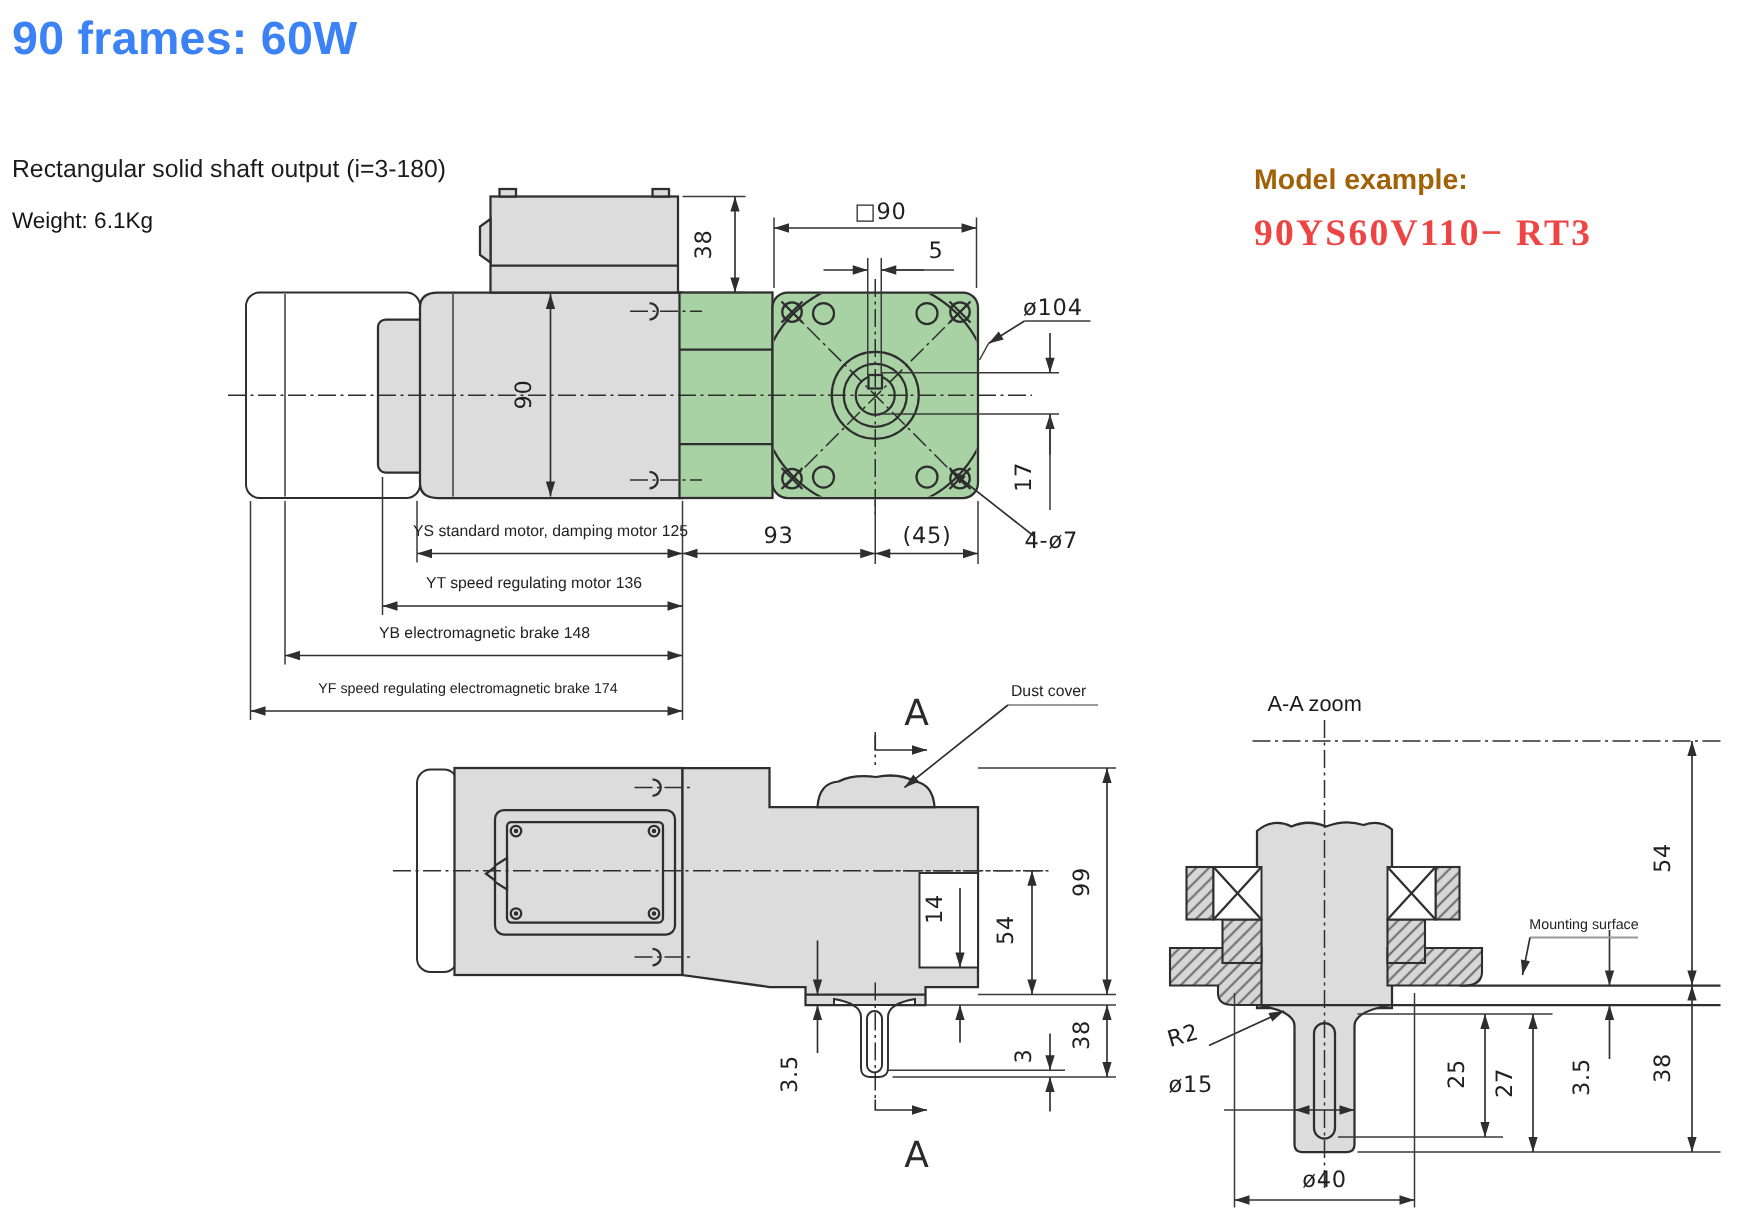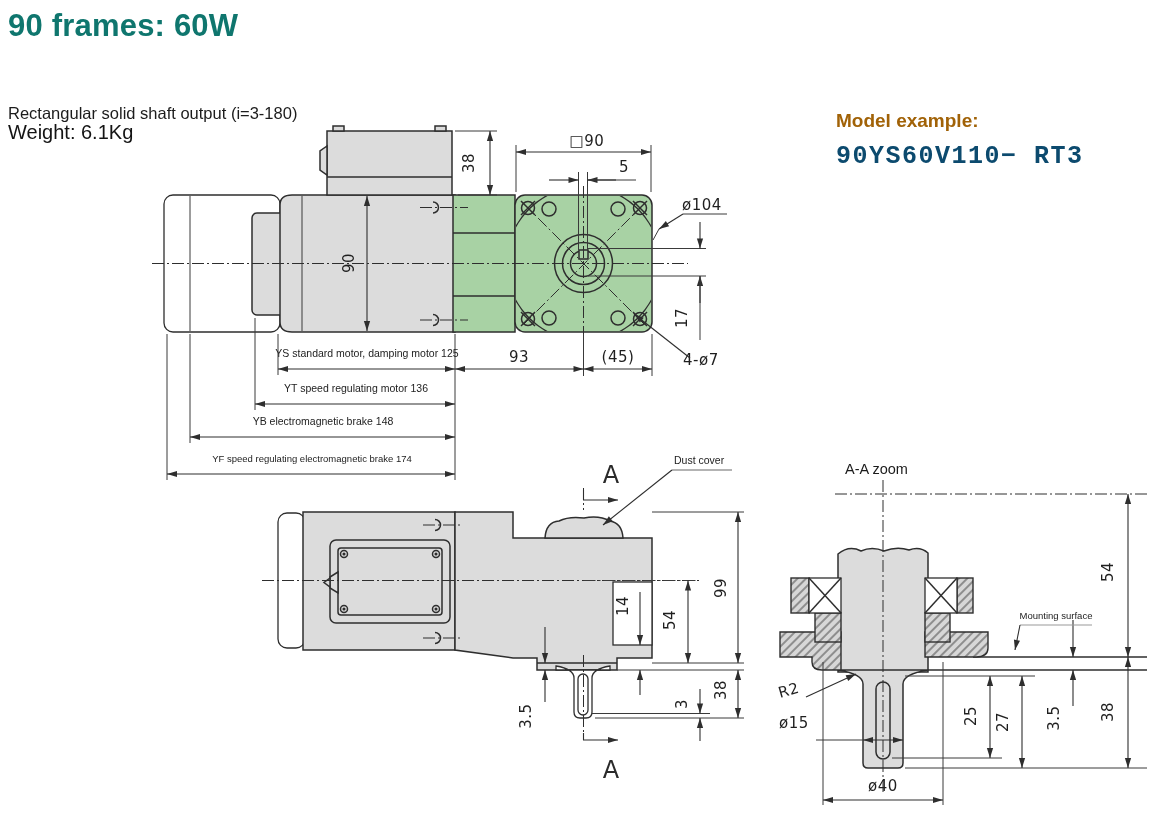--- a/index.html
+++ b/index.html
@@ -1,25 +1,25 @@
 <!DOCTYPE html>
 <html><head>
 <meta charset="utf-8">
 <style>
   html,body{margin:0;padding:0;background:#ffffff;}
   #page{position:relative;width:1163px;height:816px;background:#fff;overflow:hidden;
         font-family:"Liberation Sans",sans-serif;color:#1b1b1b;}
   .abs{position:absolute;}
-  #title{left:8px;top:8px;font-size:31px;font-weight:600;letter-spacing:.2px;color:#0f766e;}
+  #title{left:8px;top:8px;font-size:31px;font-weight:600;letter-spacing:.2px;color:#3b82f6;}
   #subtitle{left:8px;top:76px;font-size:16.5px;color:#1c1c1c;margin-top:28px;}
-  #weight{left:8px;top:121px;font-size:20px;font-weight:500;color:#141414;}
+  #weight{left:8px;top:139px;font-size:15px;font-weight:500;color:#141414;}
   #model{left:836px;top:110px;}
   #model .mlabel{font-size:19px;color:#a16207;margin-bottom:10px;font-weight:bold;}
-  #model .mline{font-size:25px;font-weight:700;letter-spacing:1.5px;color:#0c4a6e;margin-bottom:14px;
-                font-family:Liberation Mono, monospace;}
+  #model .mline{font-size:25px;font-weight:700;letter-spacing:1.5px;color:#ef4444;margin-bottom:14px;
+                font-family:Liberation Serif, serif;}
   svg{position:absolute;left:0;top:0;}
   .ol{fill:none;stroke:#2e2e2e;stroke-width:1.5;}
   .olg{fill:#dcdcdc;stroke:#2e2e2e;stroke-width:1.5;}
   .olw{fill:#ffffff;stroke:#2e2e2e;stroke-width:1.3;}
   .grn{fill:#a8d2a4;stroke:#2e2e2e;stroke-width:1.5;}
   .thin{fill:none;stroke:#3a3a3a;stroke-width:1;}
   .dimln{fill:none;stroke:#2e2e2e;stroke-width:1.1;}
   .cl{fill:none;stroke:#2e2e2e;stroke-width:1;stroke-dasharray:12 3 2 3;}
   .dim{font-family:"DejaVu Sans",sans-serif;font-size:15px;fill:#1f1f1f;letter-spacing:.5px;}
   .lbl{font-family:"Liberation Sans",sans-serif;font-size:10.5px;fill:#222;}

